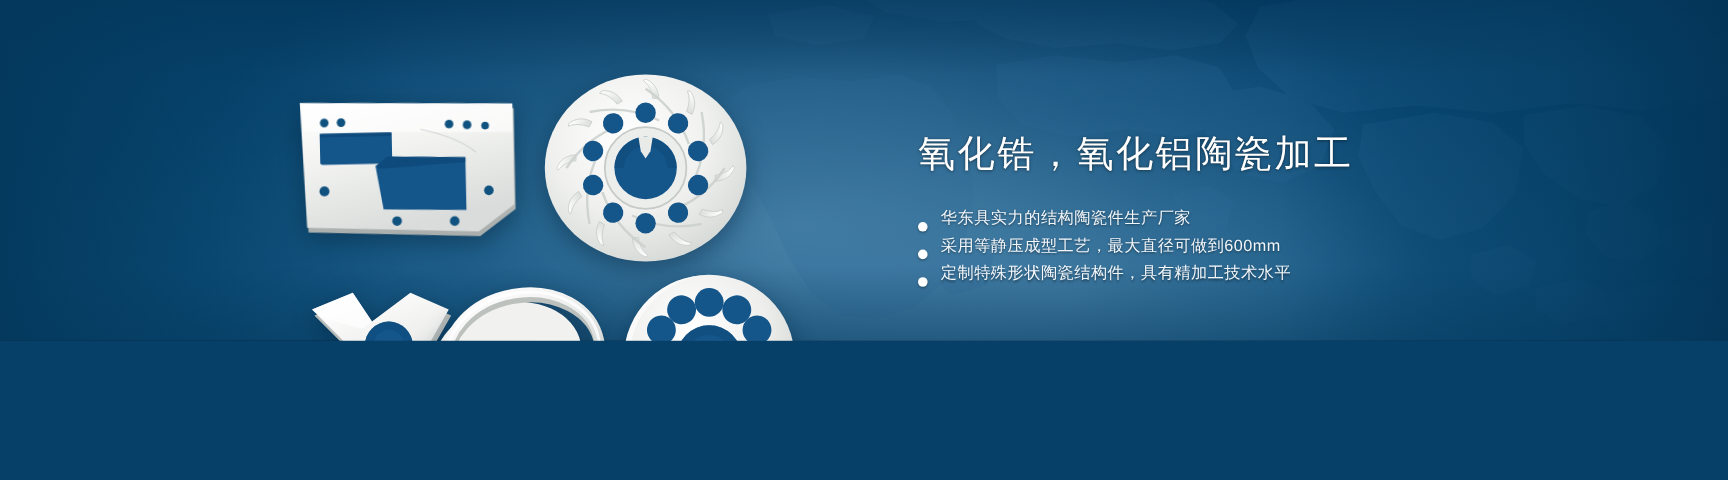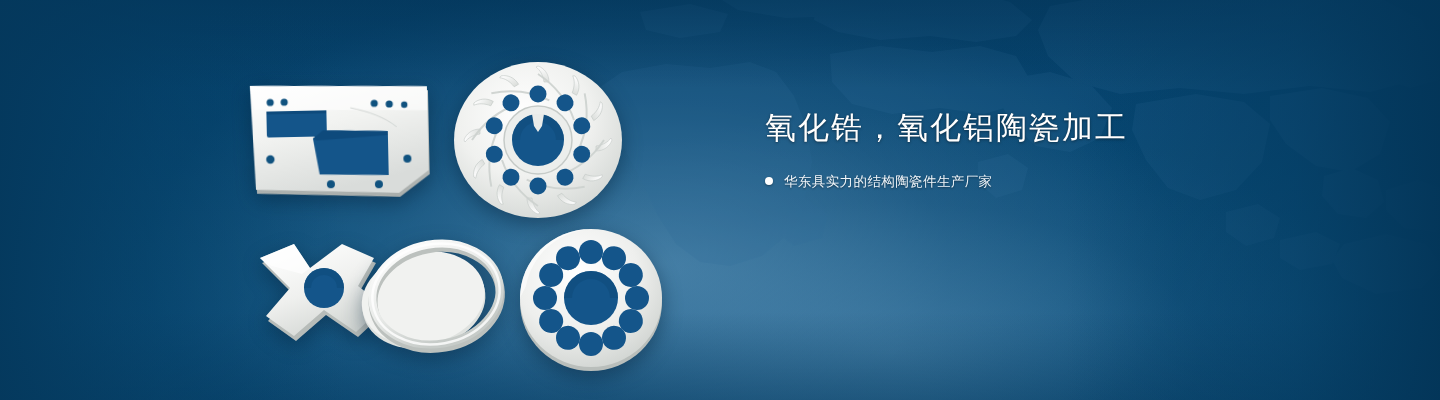--- a/index.html
+++ b/index.html
@@ -3,21 +3,21 @@
 <meta charset="utf-8">
 <title>Ceramic Banner</title>
 <style>
   * { margin:0; padding:0; box-sizing:border-box; }
   html, body {
     width:1440px; height:400px; overflow:hidden;
     background:#063f68;
     font-family:"Liberation Sans","DejaVu Sans",sans-serif;
   }
   #banner{
-    position:relative; width:1440px; height:400px; overflow:hidden;
+    position:relative; width:1440px; height:284px; overflow:hidden;
     background:#000000;
   }
   
   .bg-base{
     position:absolute; inset:0;
     background:
       radial-gradient(ellipse 760px 420px at 46% 66%, rgba(108,160,196,0.55) 0%, rgba(70,124,164,0.30) 38%, rgba(20,74,115,0.06) 68%, rgba(6,69,111,0) 85%),
       radial-gradient(ellipse 620px 300px at 62% 88%, rgba(120,172,205,0.40) 0%, rgba(60,112,152,0.16) 50%, rgba(6,69,111,0) 80%),
       linear-gradient(180deg,#05406a 0%, #064671 32%, #0a4d78 62%, #0d5280 100%);
   }
@@ -41,21 +41,21 @@
   .text-block{
     position:absolute; left:765px; top:108px; width:620px;
   }
   .headline{
     color:#ffffff; font-size:31px; line-height:1.28; letter-spacing:2px;
     font-weight:400; white-space:nowrap;
     text-shadow:0 1px 3px rgba(0,0,0,0.40), 0 0 1px rgba(0,0,0,0.30);
   }
   .bullet-list{ list-style:none; margin-top:22px; }
   .bullet-item{
-    display:flex; align-items:center;
+    display:flex; align-items:flex-end;
     height:23px; margin-bottom:0px;
   }
   .bullet-dot{
     flex:0 0 auto; width:8px; height:8px; border-radius:50%;
     background:#ffffff; margin-right:11px;
     box-shadow:0 1px 2px rgba(0,0,0,0.35);
   }
   .bullet-text{
     color:#f2f7fb; font-size:13.5px; line-height:23px;
     letter-spacing:0.4px; white-space:nowrap;
@@ -301,17 +301,25 @@
 
   <div class="text-block">
 
     <div class="headline">氧化锆，氧化铝陶瓷加工</div>
 
     <ul class="bullet-list">
       <li class="bullet-item">
         <span class="bullet-dot"></span>
         <span class="bullet-text">华东具实力的结构陶瓷件生产厂家</span>
       </li>
+      <li class="bullet-item">
+        <span class="bullet-dot"></span>
+        <span class="bullet-text">采用等静压成型工艺，最大直径可做到600mm</span>
+      </li>
+      <li class="bullet-item">
+        <span class="bullet-dot"></span>
+        <span class="bullet-text">定制特殊形状陶瓷结构件，具有精加工技术水平</span>
+      </li>
     </ul>
 
   </div>
 
 </div>
 
 </body></html>

